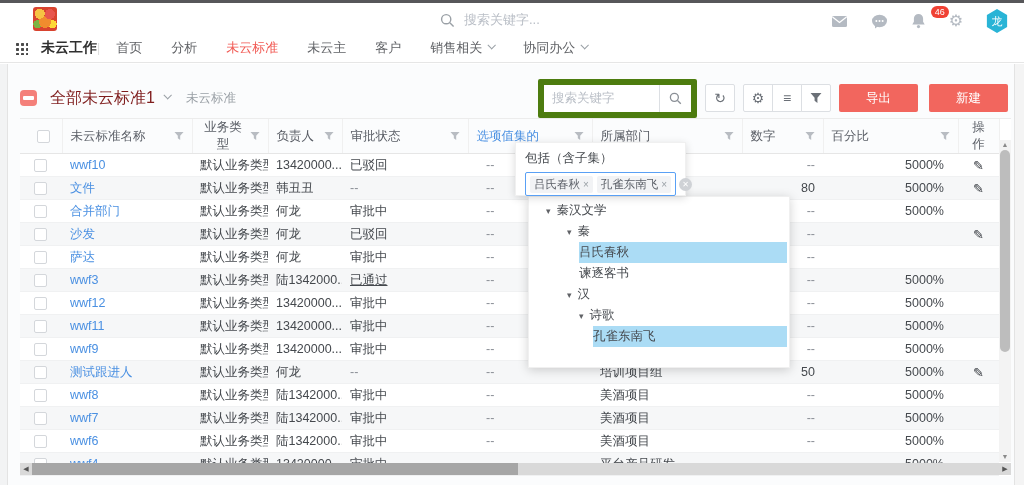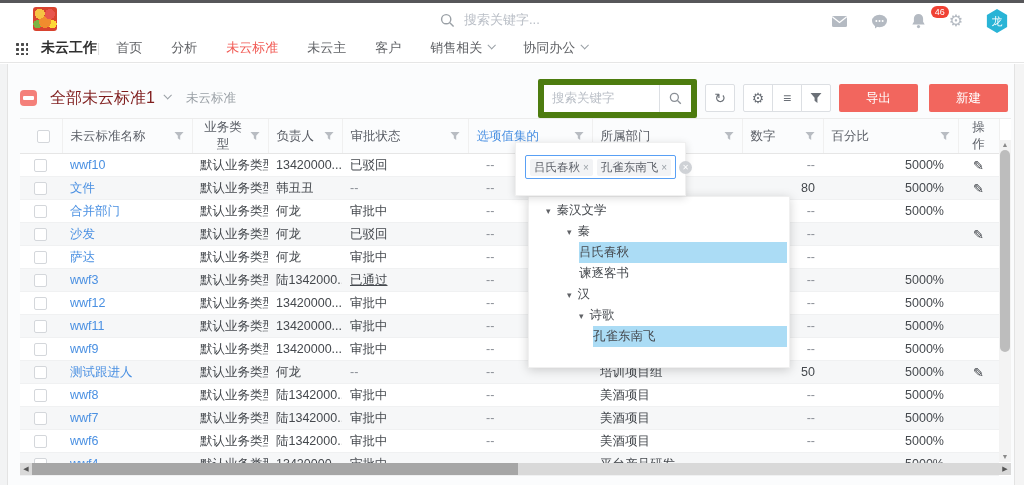--- a/index.html
+++ b/index.html
@@ -485,20 +485,21 @@
   <div class="vthumb"></div>
   <span class="arr down">▼</span>
 </div>
 <div class="hscroll">
   <span class="arr left">◀</span>
   <div class="hthumb"></div>
   <span class="arr right">▶</span>
 </div>
 
 <div class="filter-panel">
+  <div class="filter-mode">包括（含子集）</div>
   <div class="tag-input">
     <span class="tag">
       <span>吕氏春秋</span>
       <span class="x">×</span>
     </span>
     <span class="tag">
       <span>孔雀东南飞</span>
       <span class="x">×</span>
     </span>
     <span class="caret"></span>

